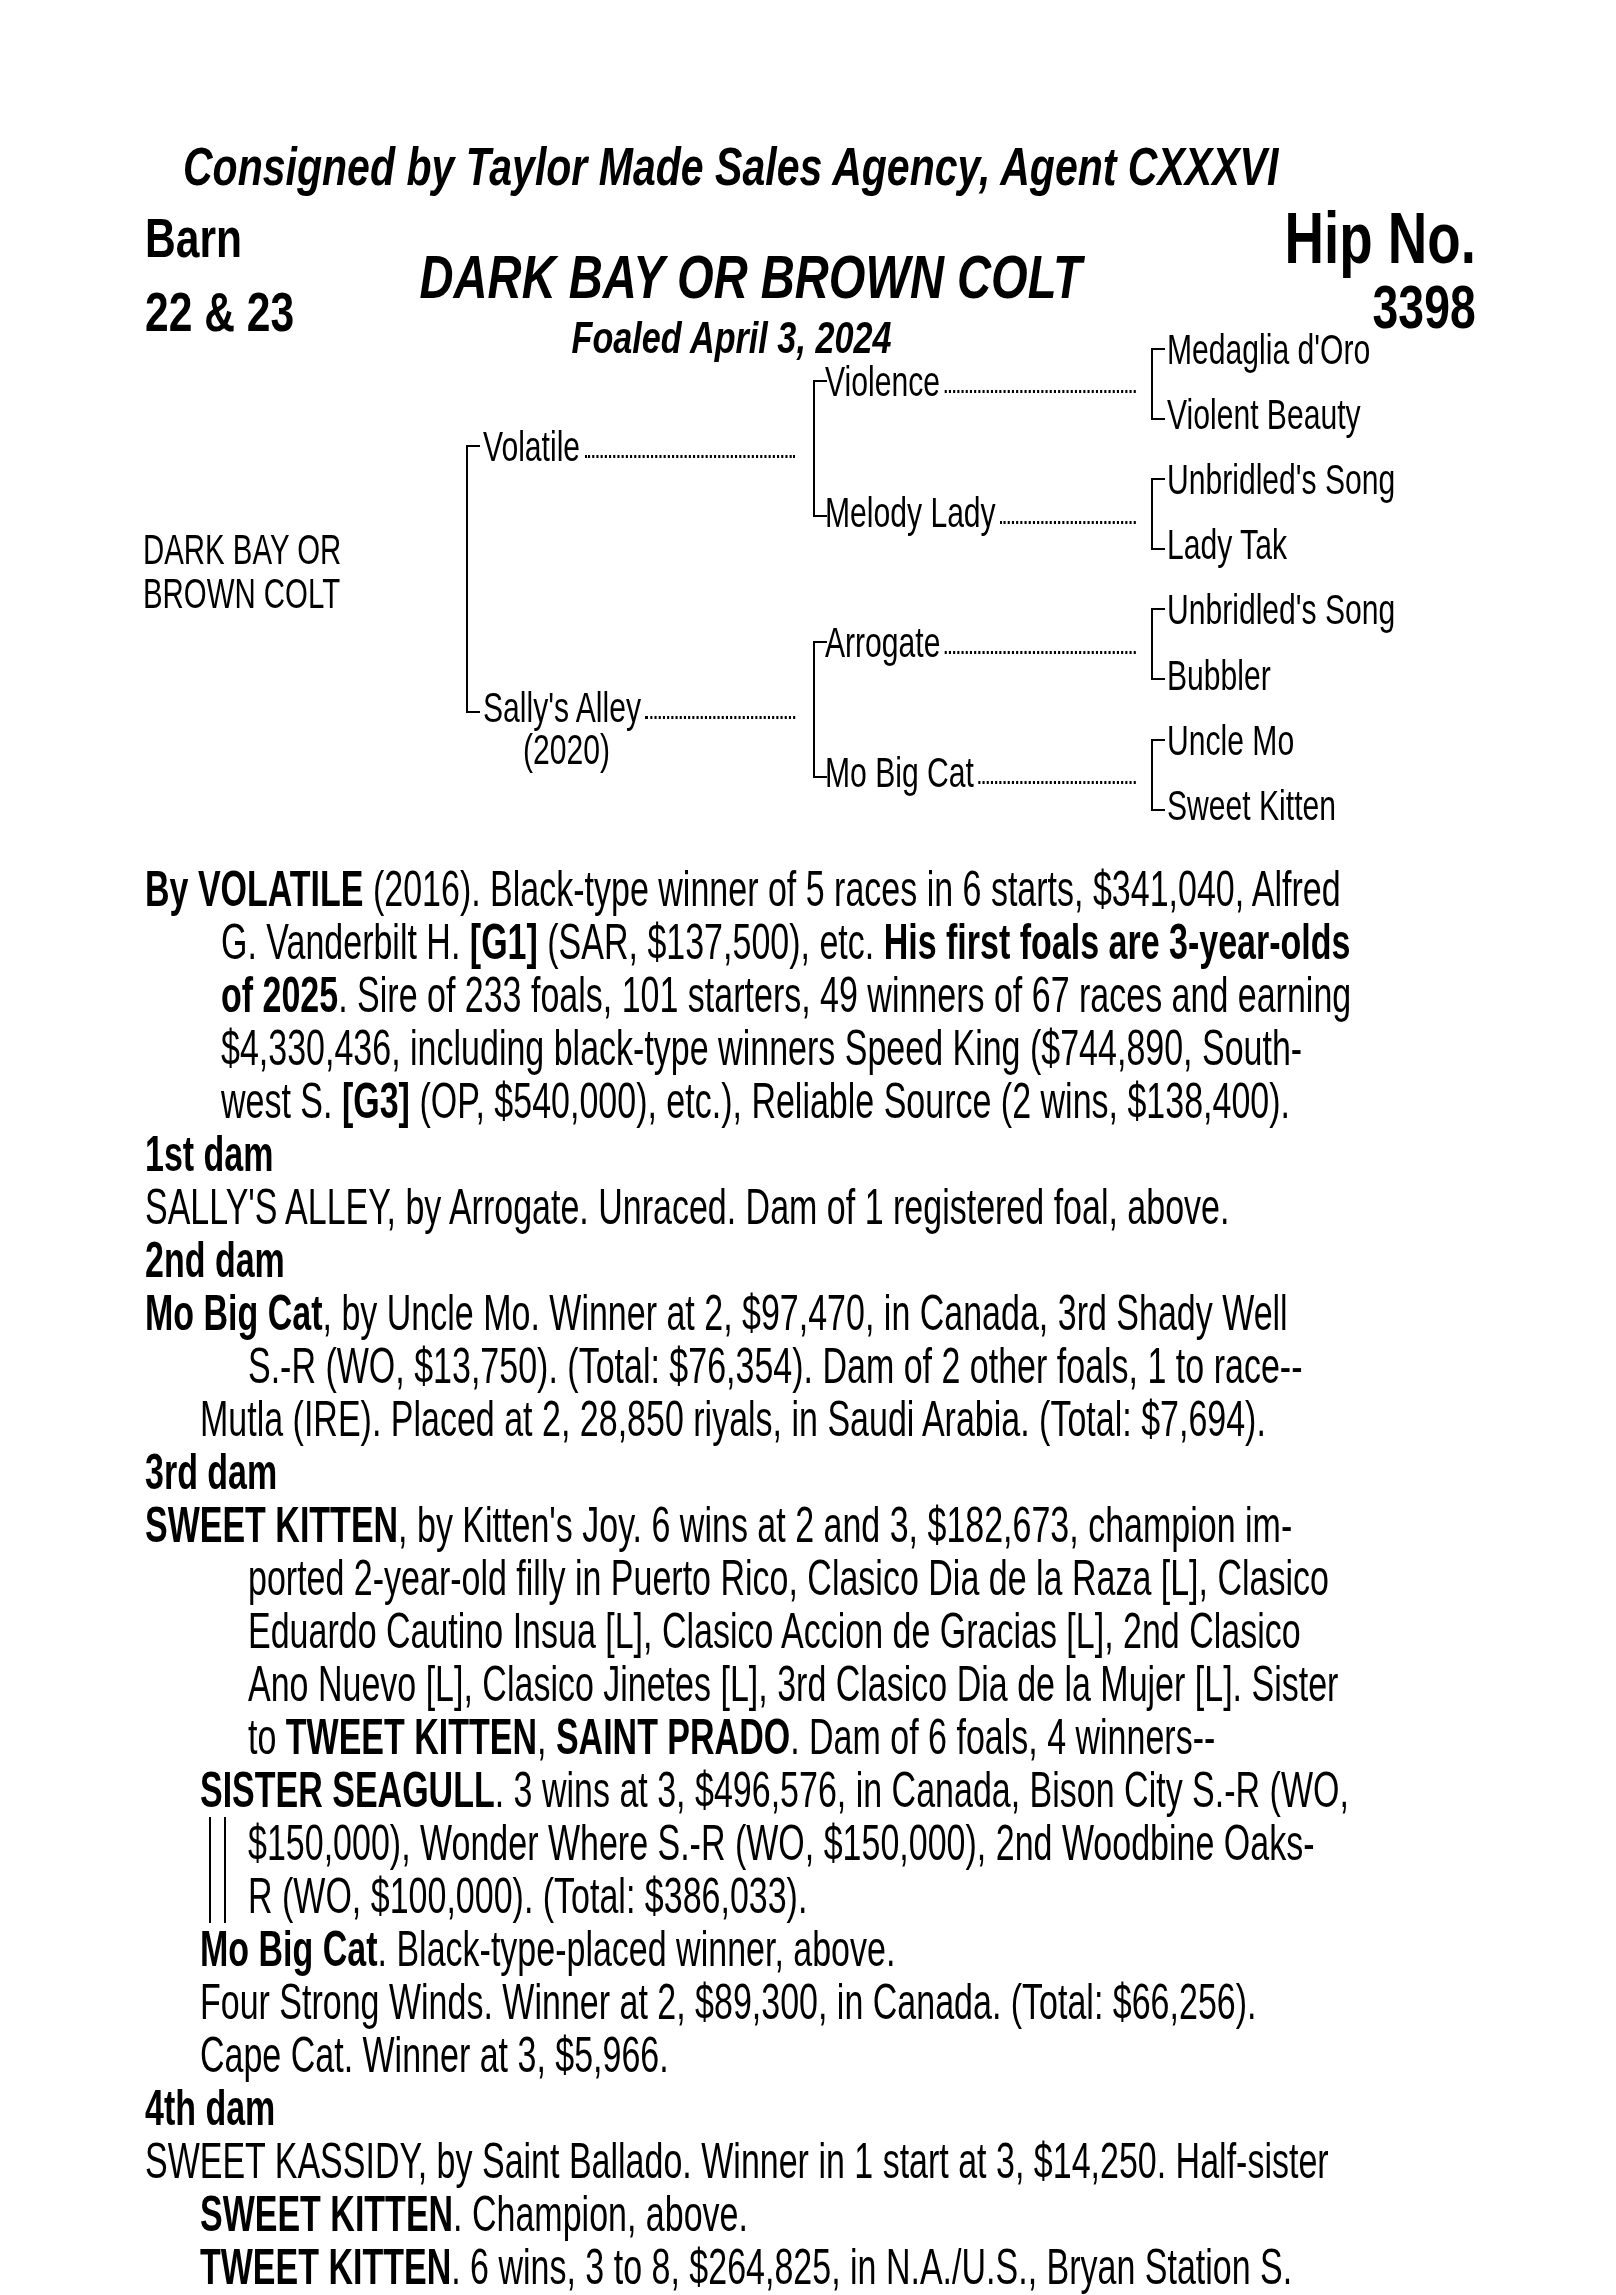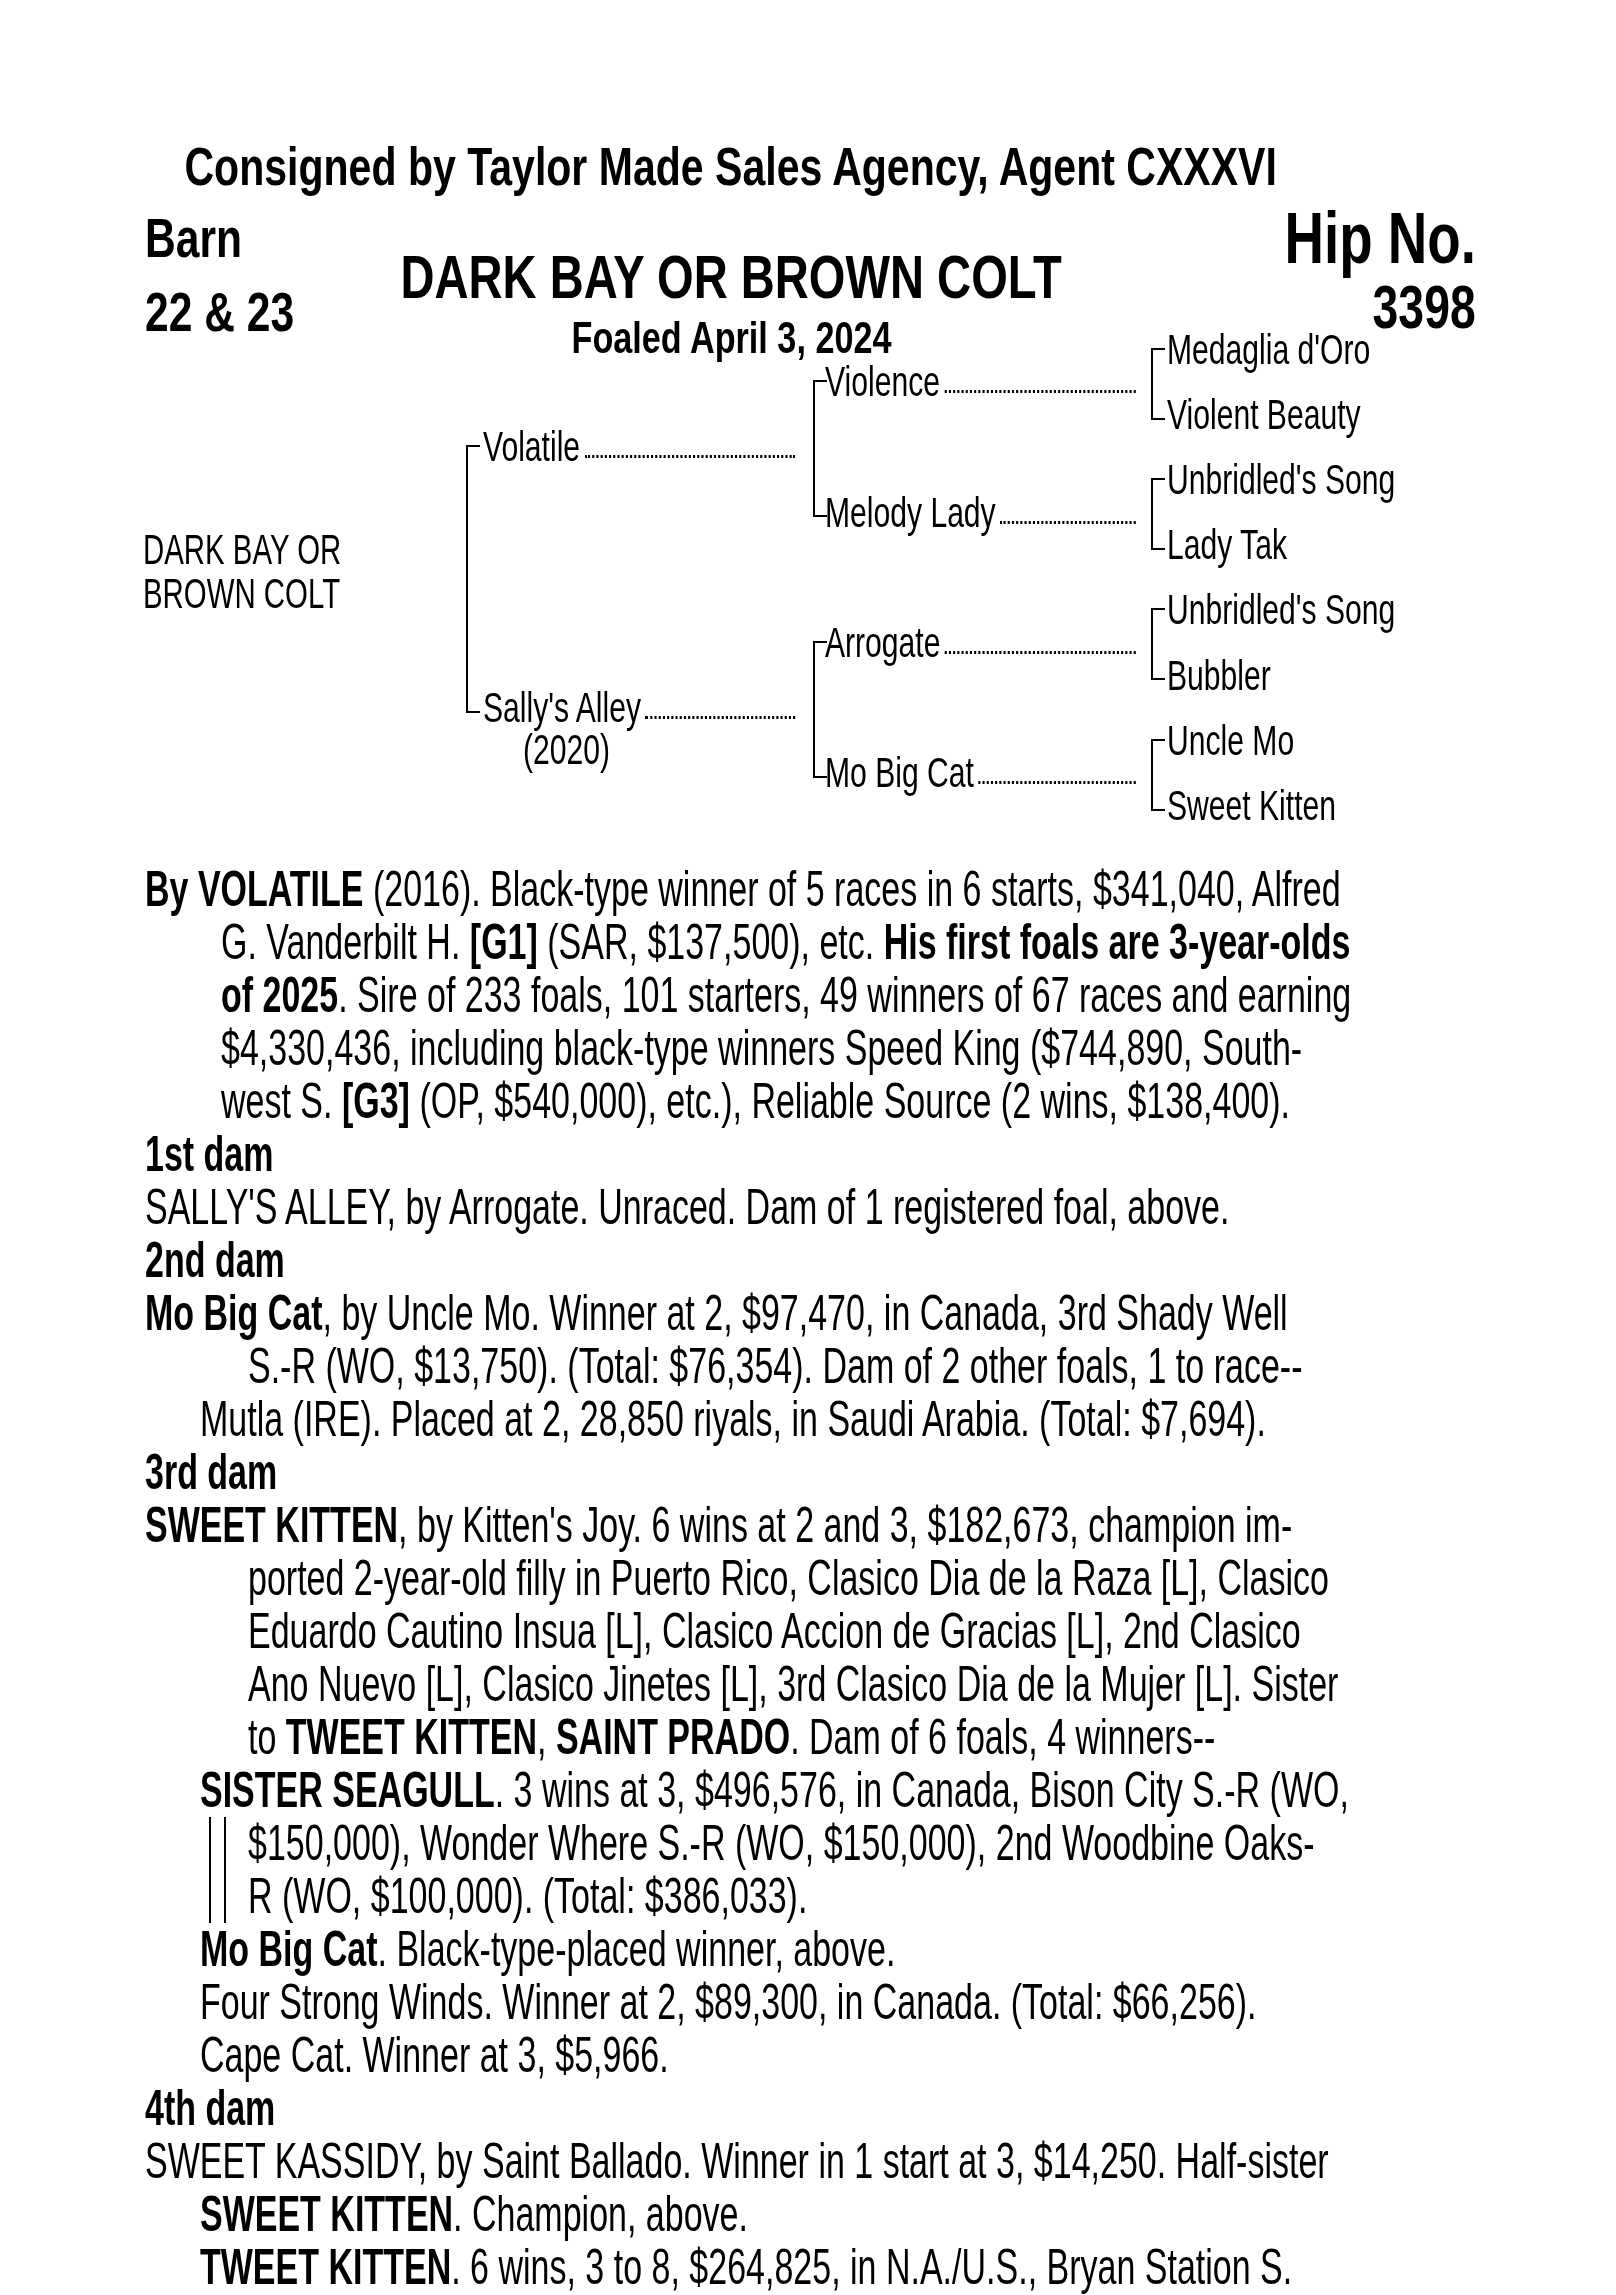--- a/index.html
+++ b/index.html
@@ -1,19 +1,19 @@
 <!DOCTYPE html>
 <html style="font-size:7.3px"><head>
 <meta charset="utf-8">
 <style>
   html,body{margin:0;padding:0;background:#fff;}
   .page{position:relative;width:1616px;height:3227px;background:#ffffff;color:#000;
         font-family:"Liberation Sans", sans-serif;overflow:hidden;}
   
-  .ctr{position:absolute;left:0;width:1462px;text-align:center;white-space:nowrap;}
+  .ctr{position:absolute;left:0;width:1462px;text-align:center;white-space:nowrap;font-style:italic;}
   .lft{position:absolute;left:145px;text-align:center;white-space:nowrap;}
   .rt{position:absolute;right:140px;text-align:right;white-space:nowrap;}
   .cx{display:inline-block;transform:scaleX(0.76);transform-origin:center center;white-space:nowrap;}
   .lx{display:inline-block;transform:scaleX(0.76);transform-origin:left center;white-space:nowrap;}
   .rx{display:inline-block;transform:scaleX(0.76);transform-origin:right center;white-space:nowrap;}
   .hb{font-weight:bold;}
   
   .prow{position:absolute;height:51px;line-height:51px;font-size:43px;display:flex;align-items:stretch;}
   .pscale{transform:scaleX(0.70);transform-origin:left center;}
   .pname{white-space:nowrap;}
@@ -46,21 +46,21 @@
     <span class="lx">22 &amp; 23</span>
   </div>
 
   <div class="rt hb" style="top:208px;font-size:72px;line-height:60px;">
     <span class="rx">Hip No.</span>
   </div>
   <div class="rt hb" style="top:275px;font-size:61px;line-height:64px;">
     <span class="rx">3398</span>
   </div>
 
-  <div class="ctr hb" style="top:244px;font-size:62px;line-height:65px;">
+  <div class="ctr hb" style="top:244px;font-size:62px;line-height:65px;padding-left:20px;">
     <span class="cx">DARK BAY OR BROWN COLT</span>
   </div>
   <div class="ctr hb" style="top:313px;font-size:45px;line-height:49px;">
     <span class="cx">Foaled April 3, 2024</span>
   </div>
 
   <div>
     <div class="subject">
       <span class="subj-line">DARK BAY OR</span>
       <span class="subj-line">BROWN COLT</span>

